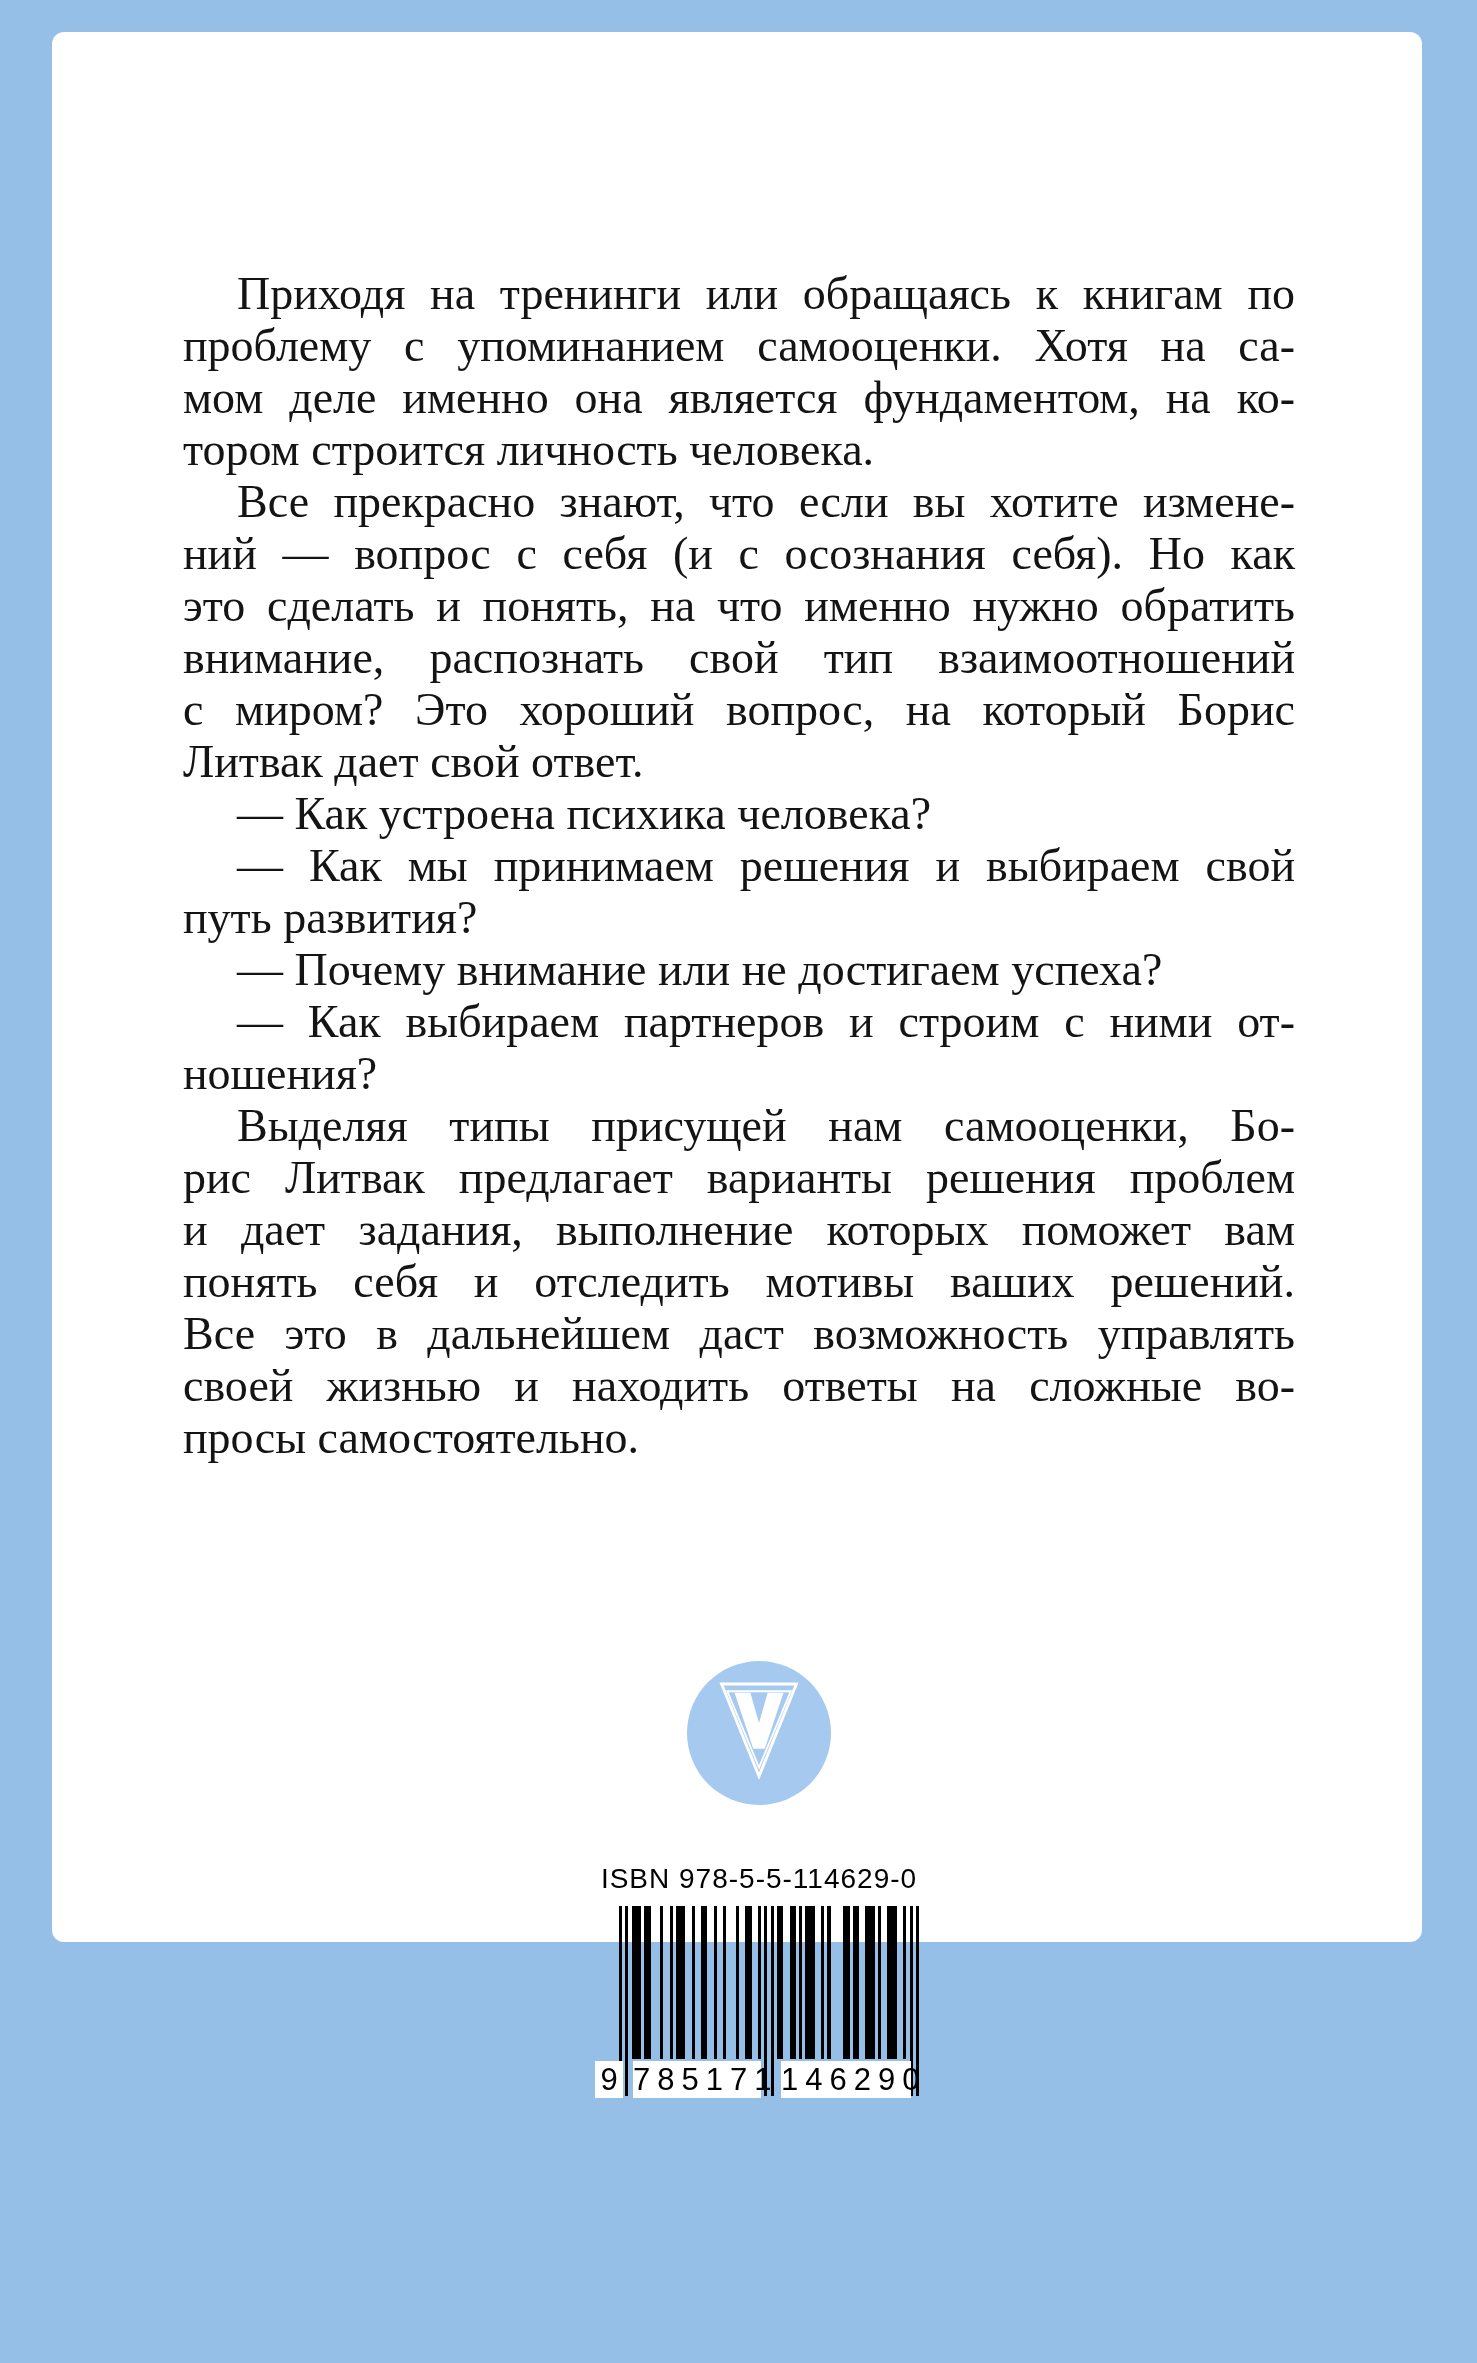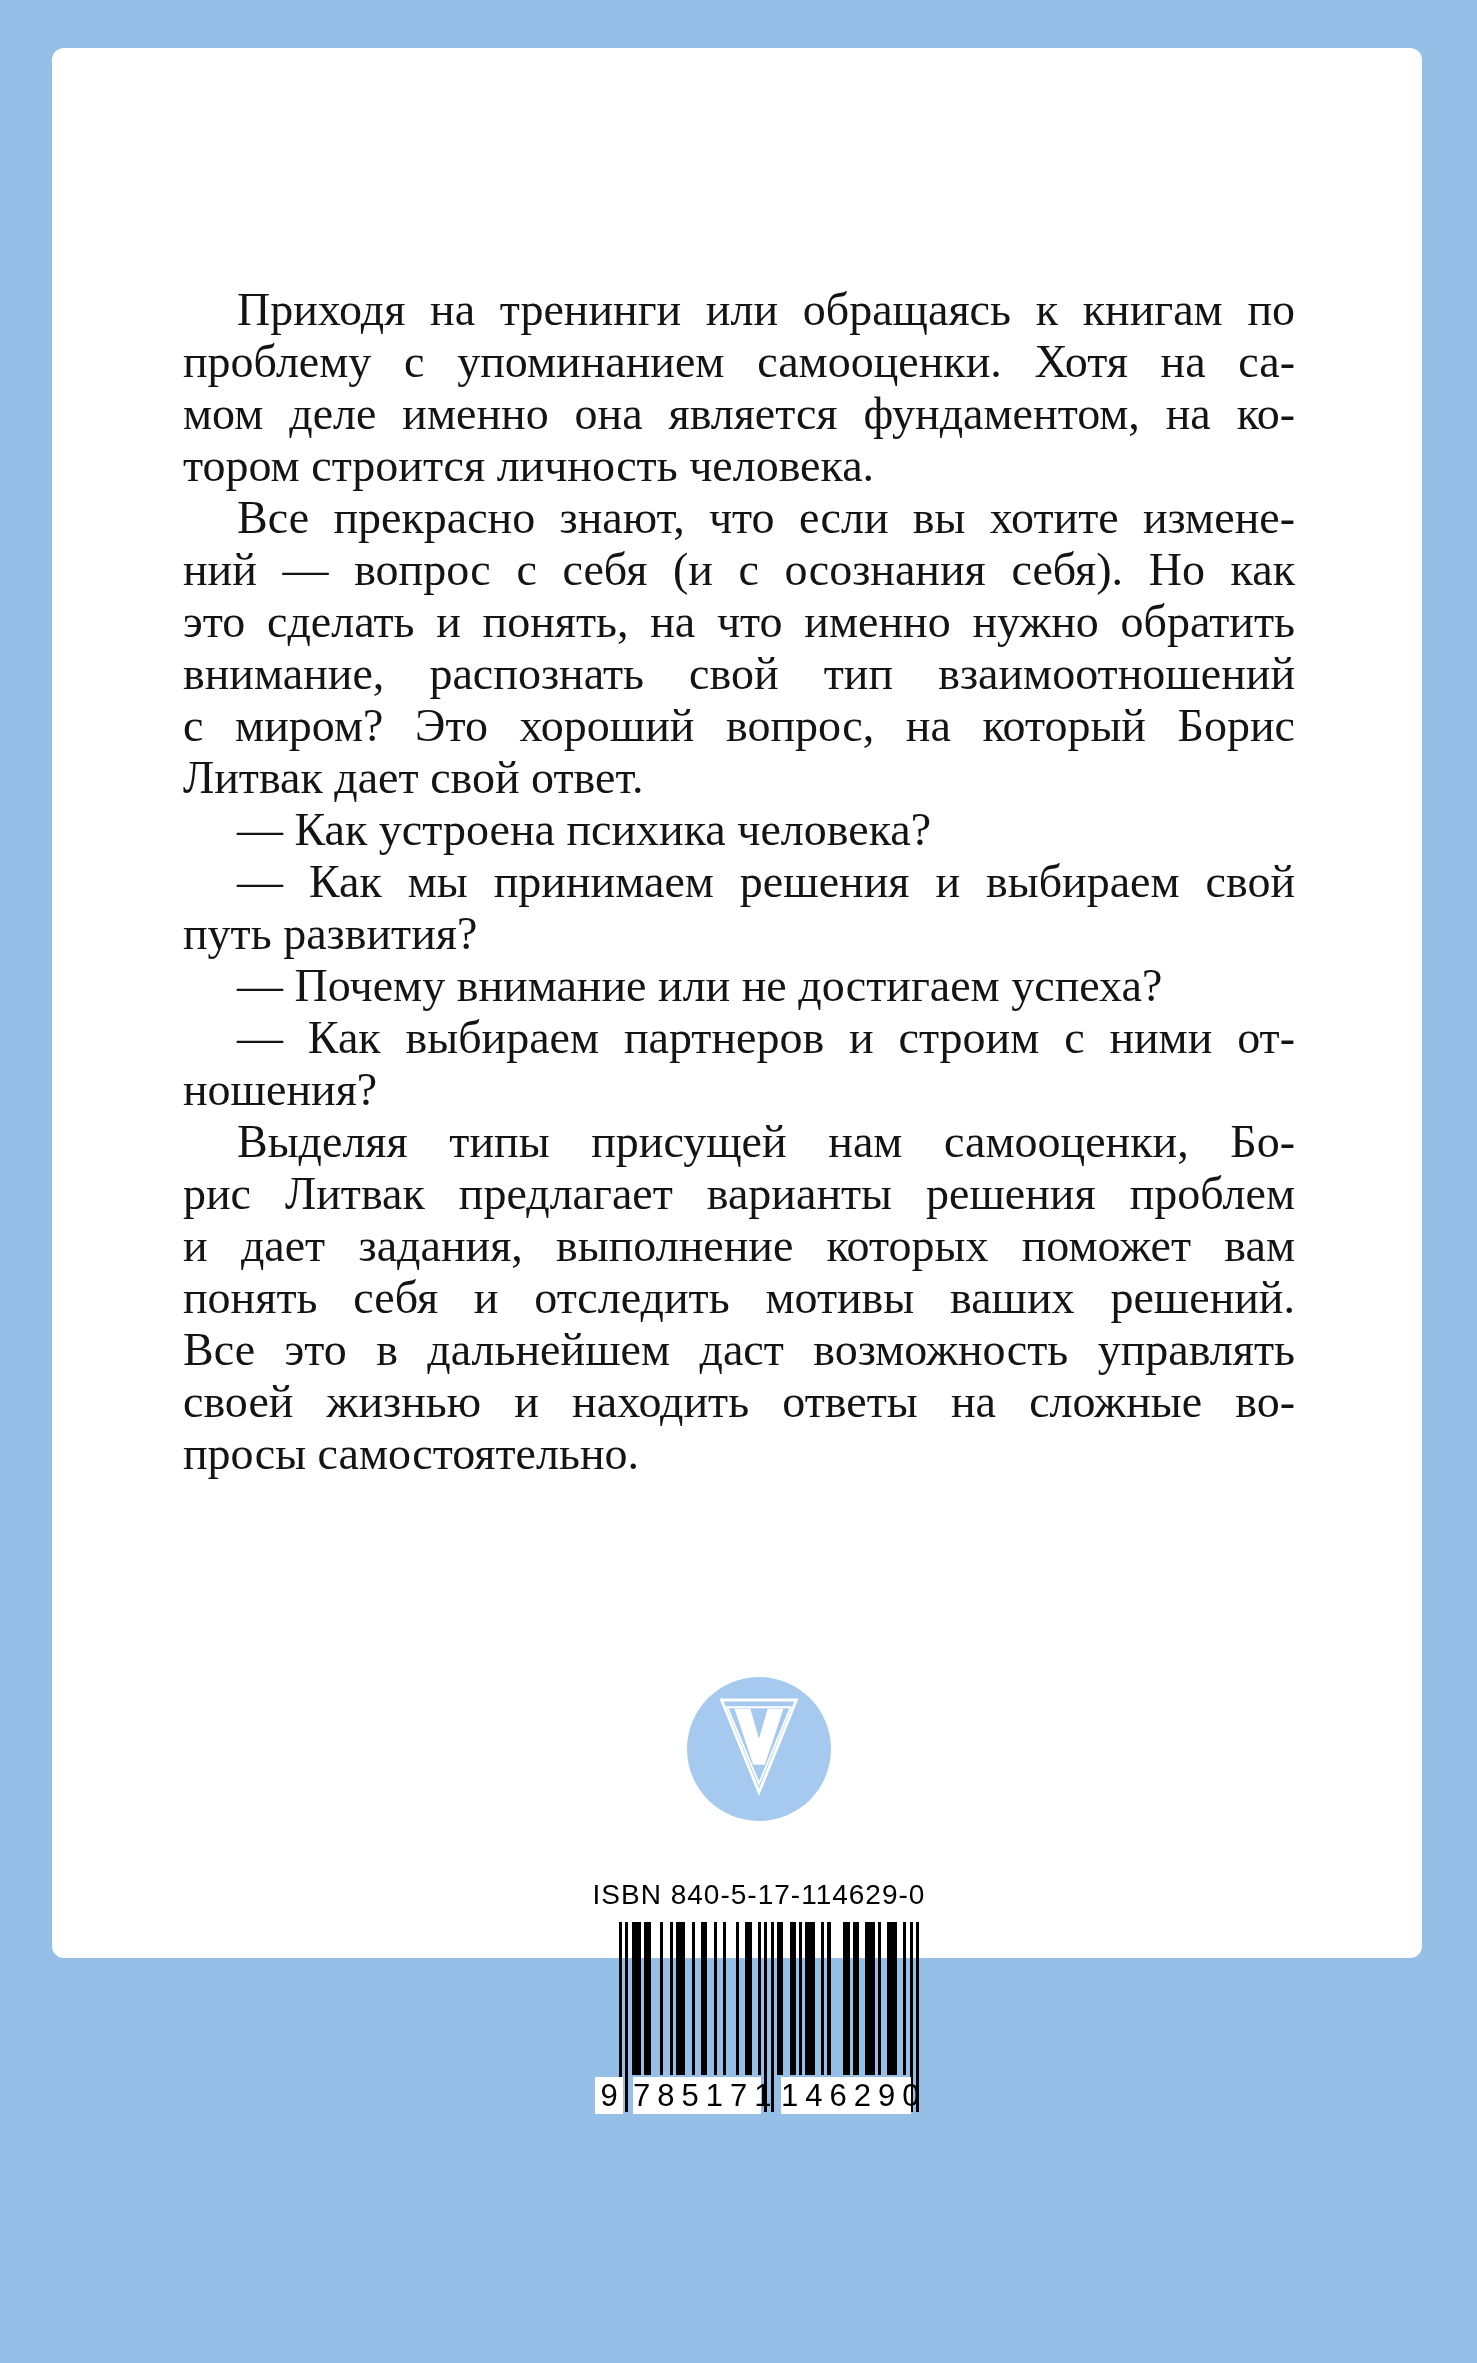--- a/index.html
+++ b/index.html
@@ -5,21 +5,21 @@
   html,body{margin:0;padding:0;}
   .page{
     position:relative;
     width:1477px;height:2363px;
     background:var(--frame,#96bfe8);
     overflow:hidden;
     font-family:"Liberation Serif", serif;
   }
   .card{
     position:absolute;
-    left:52px;top:48px;
+    left:52px;top:32px;
     width:1370px;height:1910px;
     background:var(--card,#ffffff);
     border-radius:12px;
   }
   
   .text-block{
     position:absolute;
     left:131px;top:236px;width:1112px;
     font-size:46px;line-height:52px;
     color:var(--ink,#141414);
@@ -131,21 +131,21 @@
 
     <div class="logo">
       <svg width="144" height="144" viewBox="0 0 100 100">
         <circle id="logo-circle" cx="50" cy="50" r="50" fill="#a6c9ef"></circle>
         <polygon points="24,16 76,16 50,80" fill="none" stroke="#ffffff" stroke-width="2"></polygon>
         <polygon points="28,21 72,21 50,74" fill="none" stroke="#ffffff" stroke-width="1.3"></polygon>
         <path d="M33,22 L44,22 L50,43 L56,22 L67,22 L54,61 L46,61 Z" fill="#ffffff"></path>
       </svg>
     </div>
 
-    <div class="isbn">ISBN 840-5-17-114629-0</div>
+    <div class="isbn">ISBN 978-5-5-114629-0</div>
 
     <div class="barcode">
       <div class="bars">
           <div class="bar tall" style="left: 0px; width: 3.15789px;"></div>
           <div class="bar tall" style="left: 6.31579px; width: 3.15789px;"></div>
           <div class="bar" style="left: 12.6316px; width: 9.47368px;"></div>
           <div class="bar" style="left: 25.2632px; width: 6.31579px;"></div>
           <div class="bar" style="left: 41.0526px; width: 3.15789px;"></div>
           <div class="bar" style="left: 50.5263px; width: 3.15789px;"></div>
           <div class="bar" style="left: 56.8421px; width: 9.47368px;"></div>

